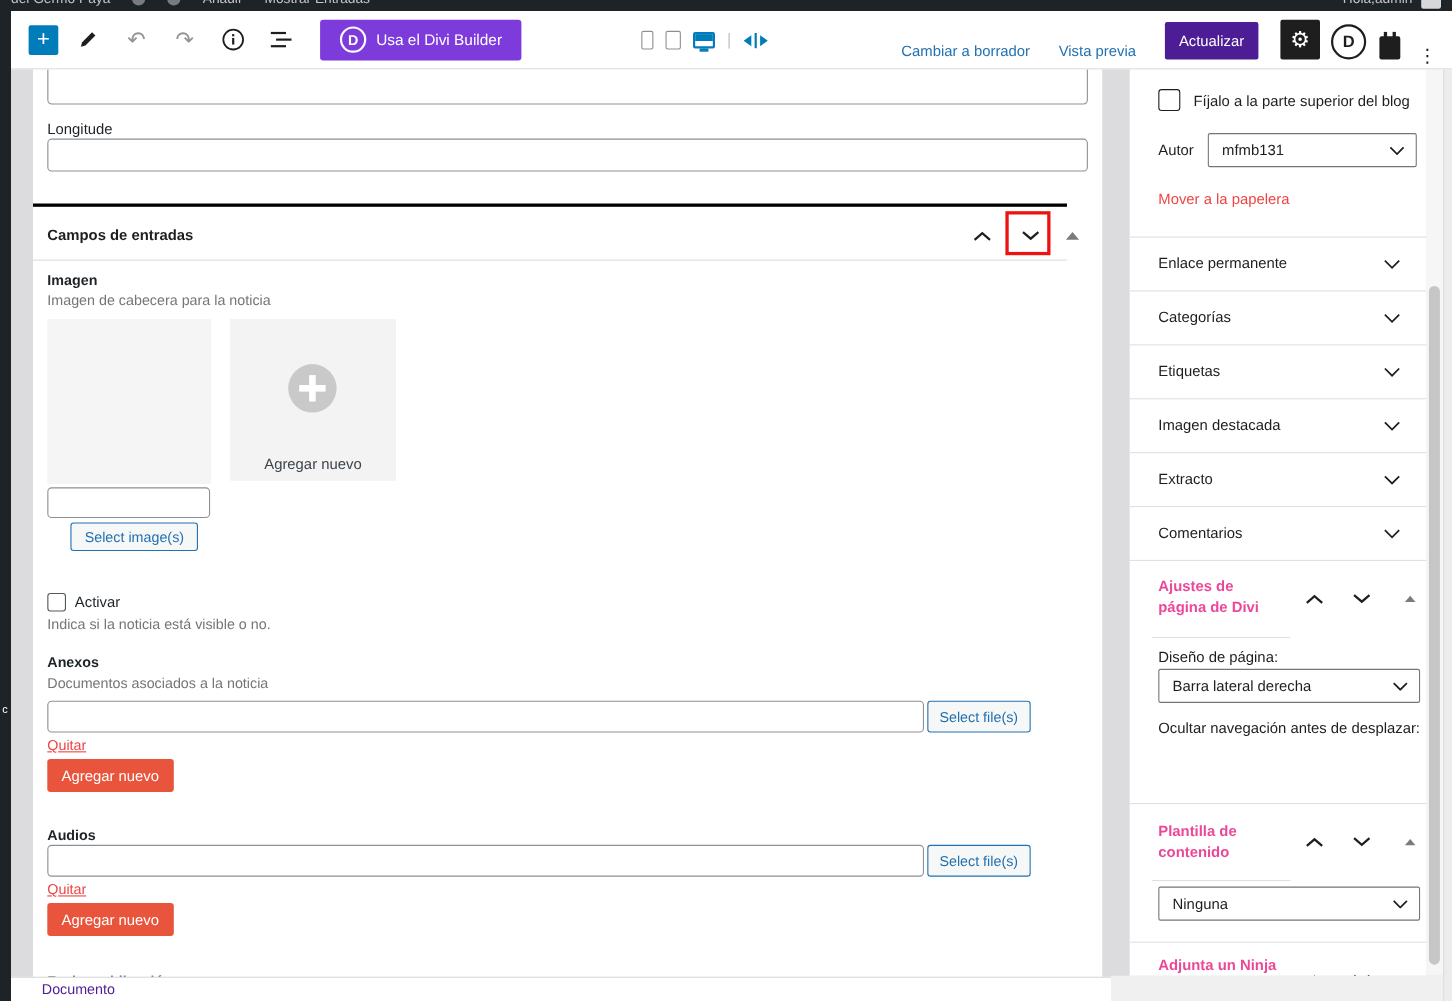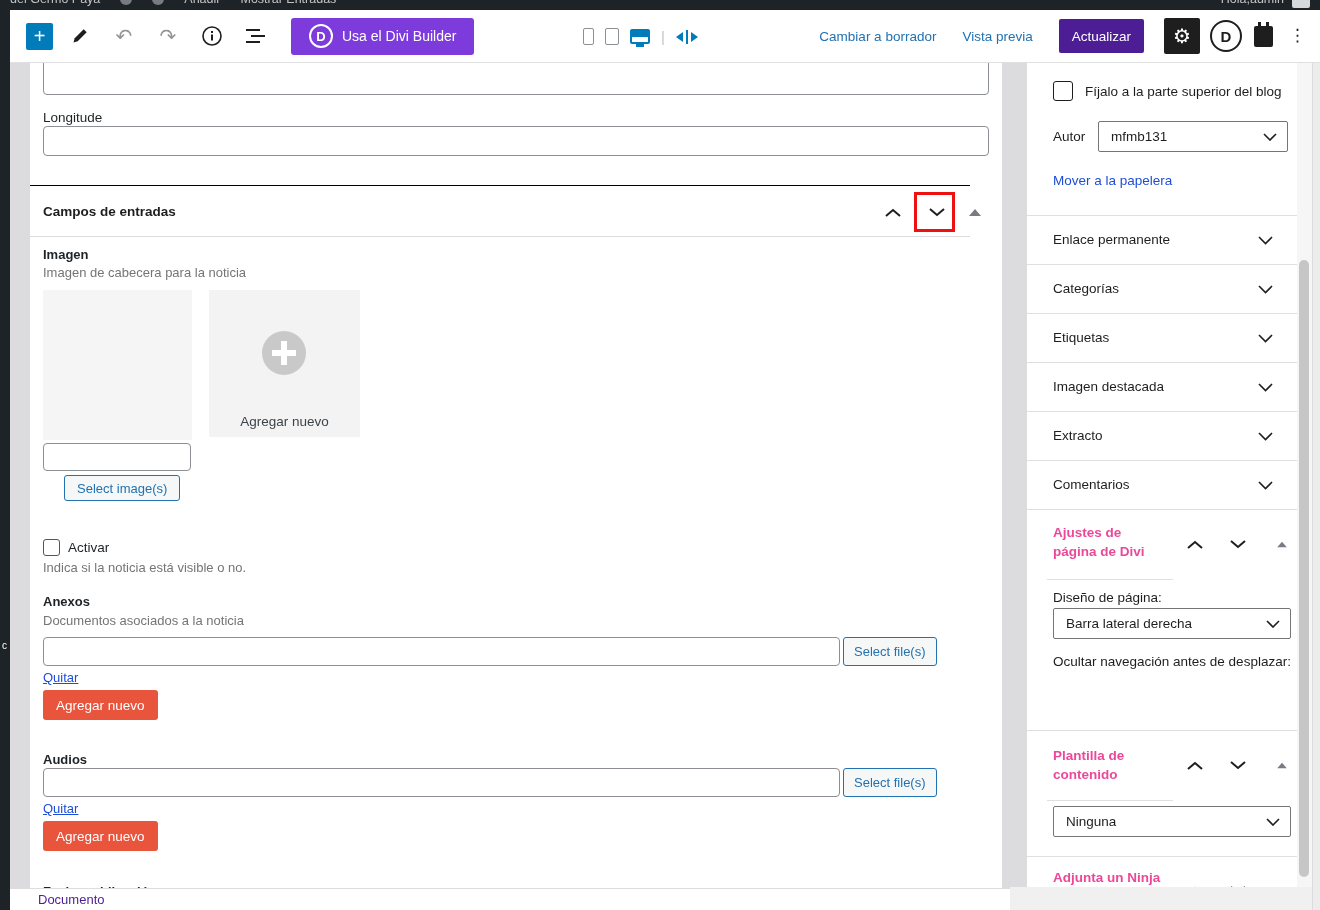--- a/index.html
+++ b/index.html
@@ -24,50 +24,50 @@
   .tb-icon { width:34px; height:34px; display:flex; align-items:center; justify-content:center; background:none; border:none; cursor:pointer; }
   .glyph-gray { color:#949494; font-size:20px; }
   .divi-btn { height:37px; margin-left:8px; background:#7d3bdc; border:none; border-radius:3px; color:#fff; display:flex; align-items:center; gap:9px; padding:0 18px; font-size:14px; font-family:"Liberation Sans",sans-serif; cursor:pointer; }
   .divi-ring { width:24px; height:24px; border:2px solid #fff; border-radius:50%; display:flex; align-items:center; justify-content:center; font-size:13px; font-weight:bold; }
   .preview-icons { position:absolute; left:573px; top:0; height:53px; display:flex; align-items:center; gap:11px; }
   .dev-phone { width:11px; height:17px; border:1.5px solid #8c8f94; border-radius:2px; }
   .dev-tablet { width:14px; height:17px; border:1.5px solid #8c8f94; border-radius:2px; }
   .dev-desktop { width:20px; height:15px; border:2px solid #007cba; border-radius:2px; position:relative; background:linear-gradient(#007cba 55%, #fff 55%); }
   .dev-desktop::after { content:""; position:absolute; left:4px; bottom:-5px; width:8px; height:3px; background:#007cba; }
   .tb-divider { color:#c3c4c7; font-size:15px; }
-  .tb-right { margin-left:auto; display:flex; align-items:center; padding-right:14px; }
+  .tb-right { margin-left:auto; display:flex; align-items:flex-end; padding-right:14px; }
   .tb-link { color:#2271b1; font-size:13.5px; text-decoration:none; background:none; border:none; cursor:pointer; margin-right:26px; font-family:"Liberation Sans",sans-serif; }
   .btn-update { height:34px; background:#4c1d95; border:none; border-radius:2px; color:#fff; font-size:13.5px; padding:0 13px; cursor:pointer; margin-right:20px; font-family:"Liberation Sans",sans-serif; }
   .btn-gear { width:36px; height:36px; background:#1e1e1e; border:none; border-radius:2px; color:#fff; font-size:20px; cursor:pointer; margin-right:10px; }
   .divi-circle { width:32px; height:32px; border:2.5px solid #1e1e1e; border-radius:50%; background:#fff; color:#1e1e1e; font-weight:bold; font-size:15px; display:flex; align-items:center; justify-content:center; cursor:pointer; margin-right:12px; }
   .plug-icon { width:19px; height:21px; background:#1e1e1e; border-radius:2px; position:relative; margin-right:16px; cursor:pointer; }
   .plug-icon::before, .plug-icon::after { content:""; position:absolute; top:-4px; width:3px; height:5px; background:#1e1e1e; }
   .plug-icon::before { left:4px; } .plug-icon::after { right:4px; }
   .kebab { background:none; border:none; font-size:17px; color:#1e1e1e; letter-spacing:0; cursor:pointer; line-height:6px; }
 
   
   .content { position:absolute; top:63px; left:30px; width:972px; height:825px; background:#fff; overflow:hidden; z-index:5; }
   .txt-input { position:absolute; border:1px solid #8c8f94; border-radius:4px; background:#fff; font-size:13px; padding:0 8px; font-family:"Liberation Sans",sans-serif; }
   .fld-label { position:absolute; font-size:13.5px; font-weight:500; color:#1d2327; }
   .fld-label-b { position:absolute; font-size:13px; font-weight:bold; color:#1d2327; }
   .fld-desc { position:absolute; font-size:13px; color:#757575; }
-  .metabox-head { position:absolute; left:0; top:122px; width:940px; height:52px; border-top:1px solid #000000; border-bottom:1px solid #ddd; }
+  .metabox-head { position:absolute; left:0; top:122px; width:940px; height:52px; border-top:3px solid #000000; border-bottom:1px solid #ddd; }
   .mb-title { position:absolute; left:13px; top:18px; font-size:13.5px; font-weight:bold; color:#1e1e1e; }
   .order-btn { position:absolute; width:30px; height:30px; top:11px; background:none; border:none; display:flex; align-items:center; justify-content:center; cursor:pointer; }
   .tri-up { width:0; height:0; border-left:6px solid transparent; border-right:6px solid transparent; border-bottom:7px solid #787c82; }
   .red-annot { position:absolute; left:884px; top:129px; width:41px; height:40px; border:3px solid #ee1111; z-index:8; pointer-events:none; }
   .imgbox-empty { position:absolute; left:13px; top:227px; width:149px; height:150px; background:#f5f5f5; }
   .imgbox-add { position:absolute; left:179px; top:227px; width:151px; height:147px; background:#f3f3f3; cursor:pointer; }
   .plus-circle { position:absolute; left:53px; top:41px; width:44px; height:44px; border-radius:50%; background:#c9c9c9; }
   .plus-circle::before { content:""; position:absolute; left:10px; top:19px; width:24px; height:6px; background:#fff; }
   .plus-circle::after { content:""; position:absolute; left:19px; top:10px; width:6px; height:24px; background:#fff; }
   .imgbox-add .add-lbl { position:absolute; left:0; right:0; bottom:8px; text-align:center; font-size:13.5px; color:#3c434a; }
   .btn-outline-blue { position:absolute; background:#f6f7f7; border:1px solid #2271b1; border-radius:3px; color:#2271b1; font-size:13px; cursor:pointer; font-family:"Liberation Sans",sans-serif; }
   .checkbox { position:absolute; width:17px; height:17px; border:1px solid #50575e; border-radius:3px; background:#fff; cursor:pointer; }
-  .link-red { position:absolute; color:#1d4ed8; font-size:13px; text-decoration:underline; cursor:pointer; }
+  .link-red { position:absolute; color:#ef4444; font-size:13px; text-decoration:underline; cursor:pointer; }
   .btn-orange { position:absolute; height:30px; background:#e8543c; border:none; border-radius:3px; color:#fff; font-size:13.5px; padding:0 13px; cursor:pointer; font-family:"Liberation Sans",sans-serif; }
   .clip-label { position:absolute; left:13px; top:821px; height:5px; overflow:hidden; font-size:13px; font-weight:bold; color:#1d2327; }
 
   
   .sidebar { position:absolute; top:63px; left:1027px; width:270px; height:824px; background:#fff; overflow:hidden; z-index:5; }
   .sb-checkbox { position:absolute; left:26px; top:18px; width:20px; height:20px; border:1.2px solid #1e1e1e; border-radius:3px; background:#fff; cursor:pointer; }
   .sb-label { font-size:13.5px; color:#1e1e1e; }
   .sb-select { position:absolute; height:31px; border:1px solid #757575; border-radius:2px; background:#fff; display:flex; align-items:center; padding:0 30px 0 12px; font-size:13.5px; color:#1e1e1e; cursor:pointer; }
   .sb-select svg { position:absolute; right:10px; top:11px; }
   .sb-panel { position:absolute; left:0; width:270px; height:49px; border-top:1px solid #e0e0e0; cursor:pointer; }

